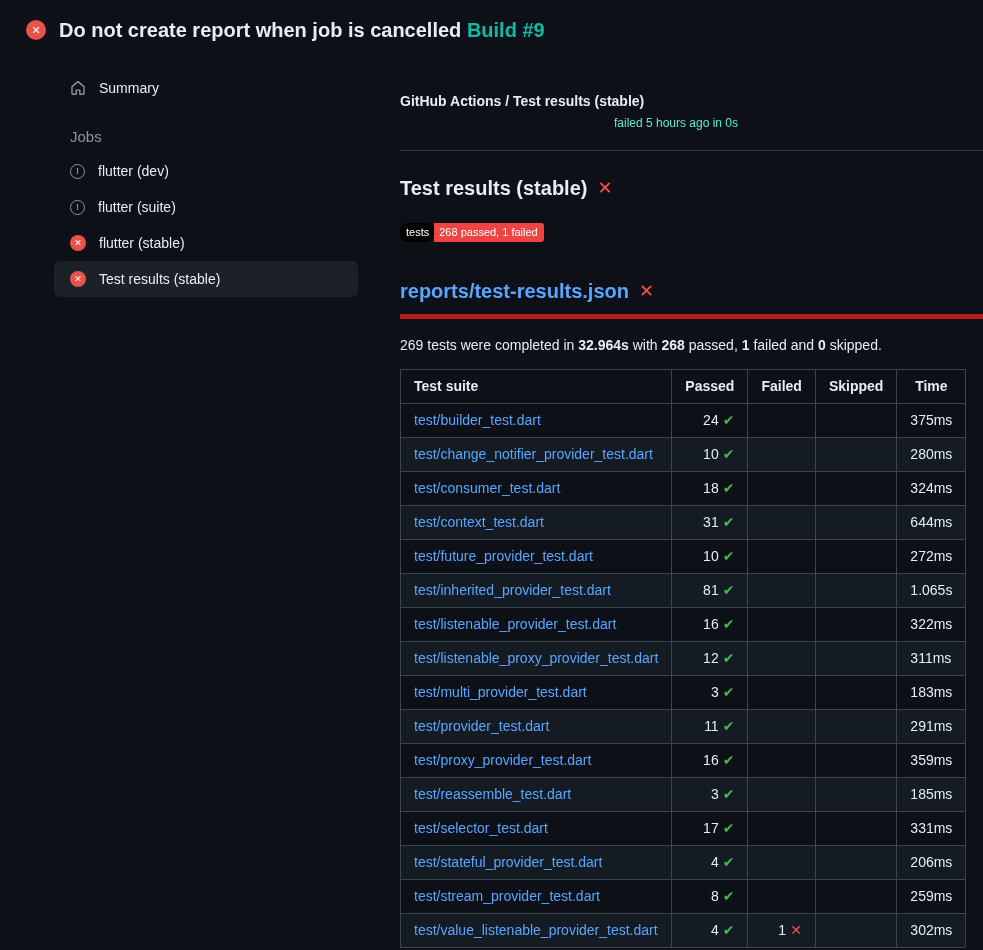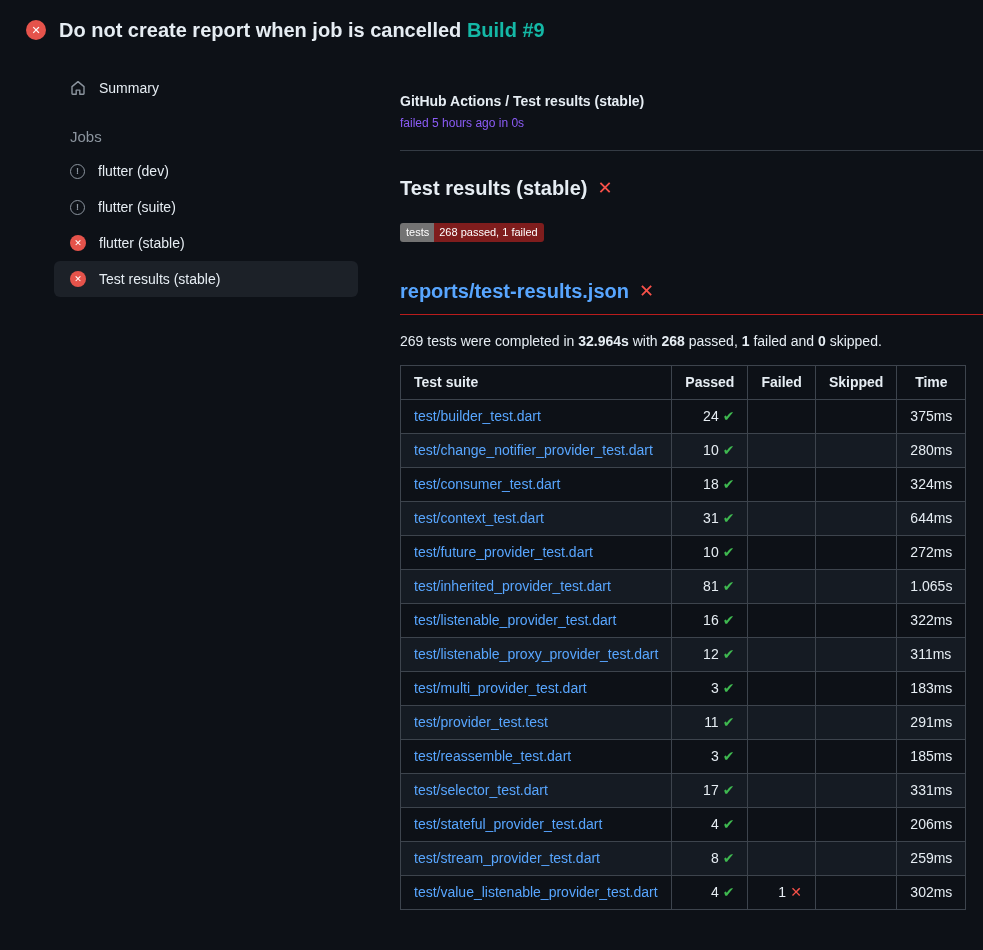--- a/index.html
+++ b/index.html
@@ -42,39 +42,39 @@
     width:15px; height:15px; border:1.5px solid #8b949e; border-radius:50%;
     display:inline-flex; align-items:center; justify-content:center;
     color:#8b949e; font-size:9px; font-weight:700; flex:none; line-height:1;
   }
   .home-icon { display:inline-flex; flex:none; }
   .home-icon svg { display:block; }
 
   
   main { flex:1; min-width:0; padding:36px 31px 40px 32px; }
   .crumb { font-weight:700; line-height:18px; }
-  .sub { color:#8b5cf6; font-size:12px; margin-top:6px; }
+  .sub { color:#5eead4; font-size:12px; margin-top:6px;text-align:center; }
   .divider { border:none; border-top:1px solid #343b44; margin:20px -31px 6px 0; }
 
   .check-title {
     font-size:20px; font-weight:700; margin:24px 0 20px;
     display:flex; align-items:center; gap:10px; line-height:26px;
   }
   .x-mark { color:#f85149; font-weight:900; font-size:18px; line-height:1; }
 
   .badge {
     display:inline-flex; font-size:11px; border-radius:3px; overflow:hidden;
     color:#ffffff; line-height:1; margin:2px 0 6px;
   }
-  .badge-label { background:#737373; padding:4px 5px 4px 6px; }
-  .badge-value { background:#7f1d1d; padding:4px 6px 4px 5px; }
+  .badge-label { background:#000000; padding:4px 5px 4px 6px;border-radius:8px; }
+  .badge-value { background:#ef4444; padding:4px 6px 4px 5px; }
 
   .report-title {
     font-size:20px; font-weight:700; margin:30px -31px 16px 0;
-    padding-bottom:10px; border-bottom:1px solid #b91c1c;
+    padding-bottom:10px; border-bottom:5px solid #b91c1c;
     display:flex; align-items:center; gap:10px; line-height:26px;
   }
   .report-title a { color:#58a6ff; text-decoration:none; cursor:pointer; }
 
   .summary-line { margin:16px 0 14px; line-height:20px; }
   .summary-line .b { font-weight:700; }
 
   
   table { border-collapse:collapse; width:100%; }
   th, td { border:1px solid #3d444d; padding:7px 13px; line-height:19px; }
@@ -224,25 +224,32 @@
               <td>311ms</td>
             </tr>
             <tr>
               <td><a href="#">test/multi_provider_test.dart</a></td>
               <td class="num">3<span class="check">✔</span></td>
               <td class="num"></td>
               <td></td>
               <td>183ms</td>
             </tr>
             <tr>
-              <td><a href="#">test/provider_test.test</a></td>
+              <td><a href="#">test/provider_test.dart</a></td>
               <td class="num">11<span class="check">✔</span></td>
               <td class="num"></td>
               <td></td>
               <td>291ms</td>
+            </tr>
+            <tr>
+              <td><a href="#">test/proxy_provider_test.dart</a></td>
+              <td class="num">16<span class="check">✔</span></td>
+              <td class="num"></td>
+              <td></td>
+              <td>359ms</td>
             </tr>
             <tr>
               <td><a href="#">test/reassemble_test.dart</a></td>
               <td class="num">3<span class="check">✔</span></td>
               <td class="num"></td>
               <td></td>
               <td>185ms</td>
             </tr>
             <tr>
               <td><a href="#">test/selector_test.dart</a></td>

